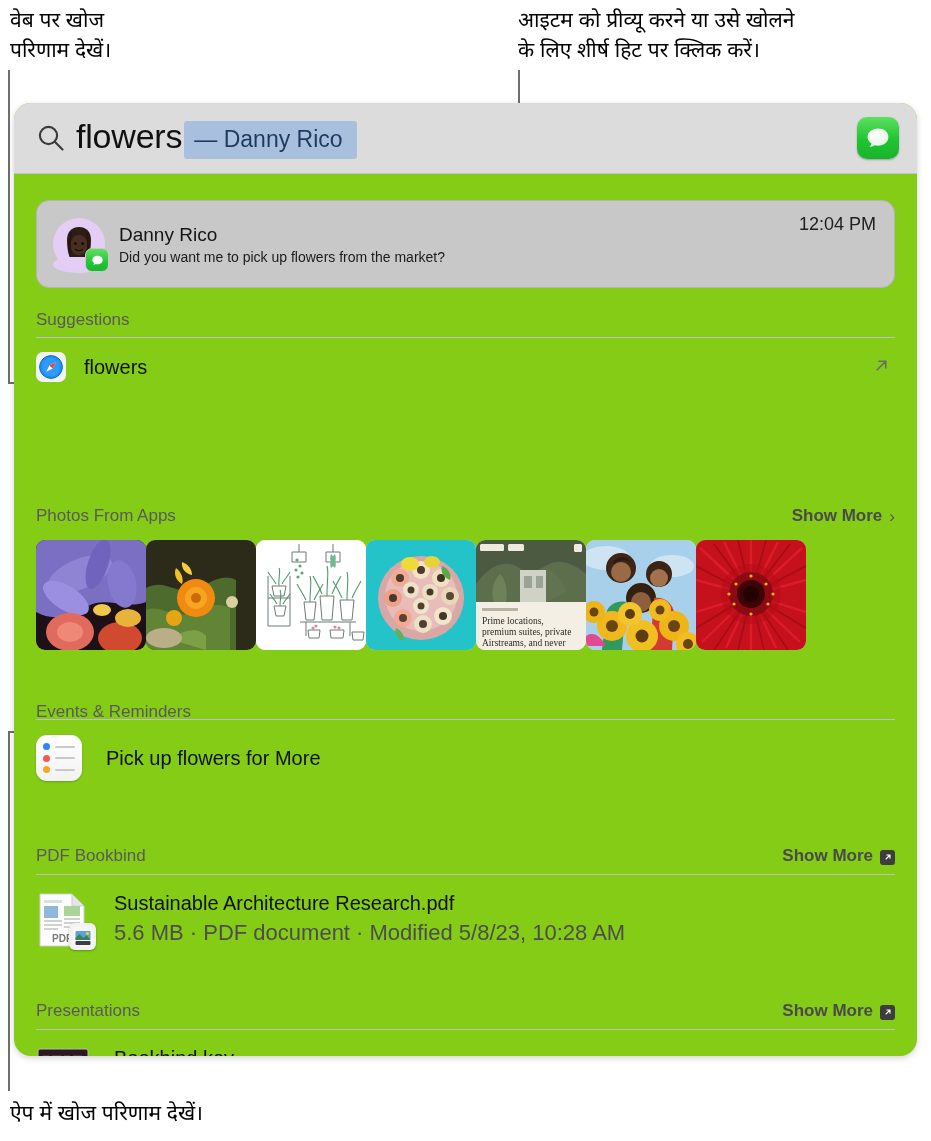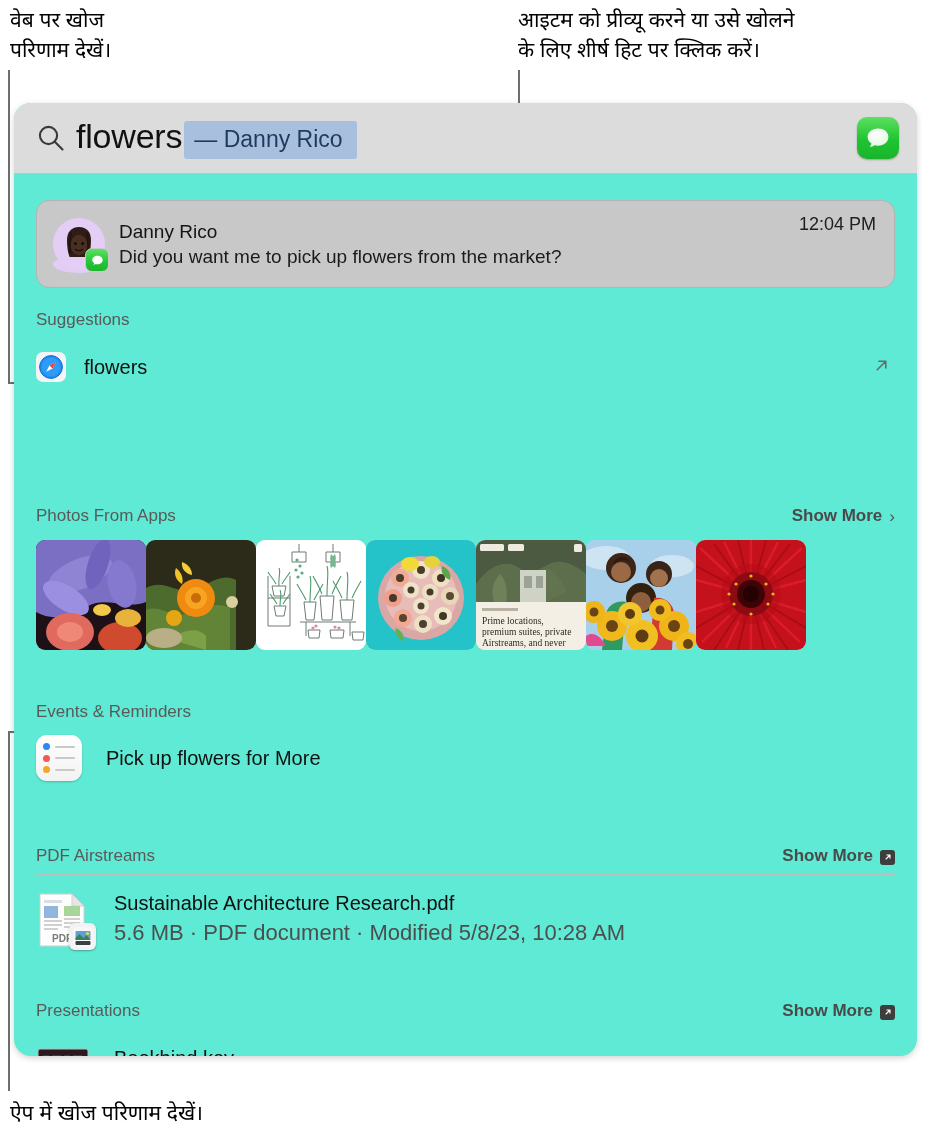--- a/index.html
+++ b/index.html
@@ -35,21 +35,21 @@
     border: 2px solid #7a7a7a;
     border-right: none;
     background: transparent;
   }
 
   
   #spotlight {
     position: absolute;
     left: 14px; top: 103px;
     width: 903px; height: 953px;
-    background: #5eead4;
+    background: #84cc16;
     border-radius: 17px;
     box-shadow: 0 2px 6px rgba(0,0,0,.18);
     overflow: hidden;
   }
 
   
   #searchbar {
     position: relative;
     height: 71px;
     display: flex;
@@ -108,21 +108,21 @@
   }
   .badge-msg {
     position: absolute; right: -4px; bottom: -2px;
     width: 24px; height: 24px; border-radius: 7px;
     background: linear-gradient(180deg,#5de060 0%,#23c636 60%,#1cb62d 100%);
     border: 1.5px solid #c8c8c8;
     display: flex; align-items: center; justify-content: center;
   }
   .tophit-text { flex: 1 1 auto; min-width: 0; }
   .tophit-name { font-size: 19px; color: #141414; margin-bottom: 3px; }
-  .tophit-sub  { font-size: 19px; color: #1b1b1b; }
+  .tophit-sub  { font-size: 14px; color: #1b1b1b; }
   .tophit-time { font-size: 18px; color: #202020; align-self: flex-start; margin-top: 13px; white-space: nowrap; }
 
   
   .section-head {
     position: absolute;
     left: 22px; width: 859px;
     display: flex; align-items: baseline; justify-content: space-between;
   }
   .section-title {
     font-size: 17px; color: #5a5a5a; font-weight: 400;
@@ -523,21 +523,21 @@
             <span class="rem-line">
                 <span class="rem-dot" style="background:#f5a623"></span>
                 <span class="rem-bar"></span>
               </span>
           </span>
         </span>
         <span class="row-title">Pick up flowers for More</span>
       </div>
 
       <div class="section-head" style="top:672px;">
-        <span class="section-title">PDF Airstreams</span>
+        <span class="section-title">PDF Bookbind</span>
         <span class="show-more">
           <span>Show More</span>
           <span class="openbox">
             <svg viewBox="0 0 12 12" width="10" height="10">
               <path d="M3.6 8.4 8.4 3.6M4.6 3.6h3.8v3.8" stroke="#ffffff" stroke-width="1.3" fill="none" stroke-linecap="round" stroke-linejoin="round"></path>
             </svg>
           </span>
         </span>
       </div>
       <div class="hrule" style="top:700px;"></div>

